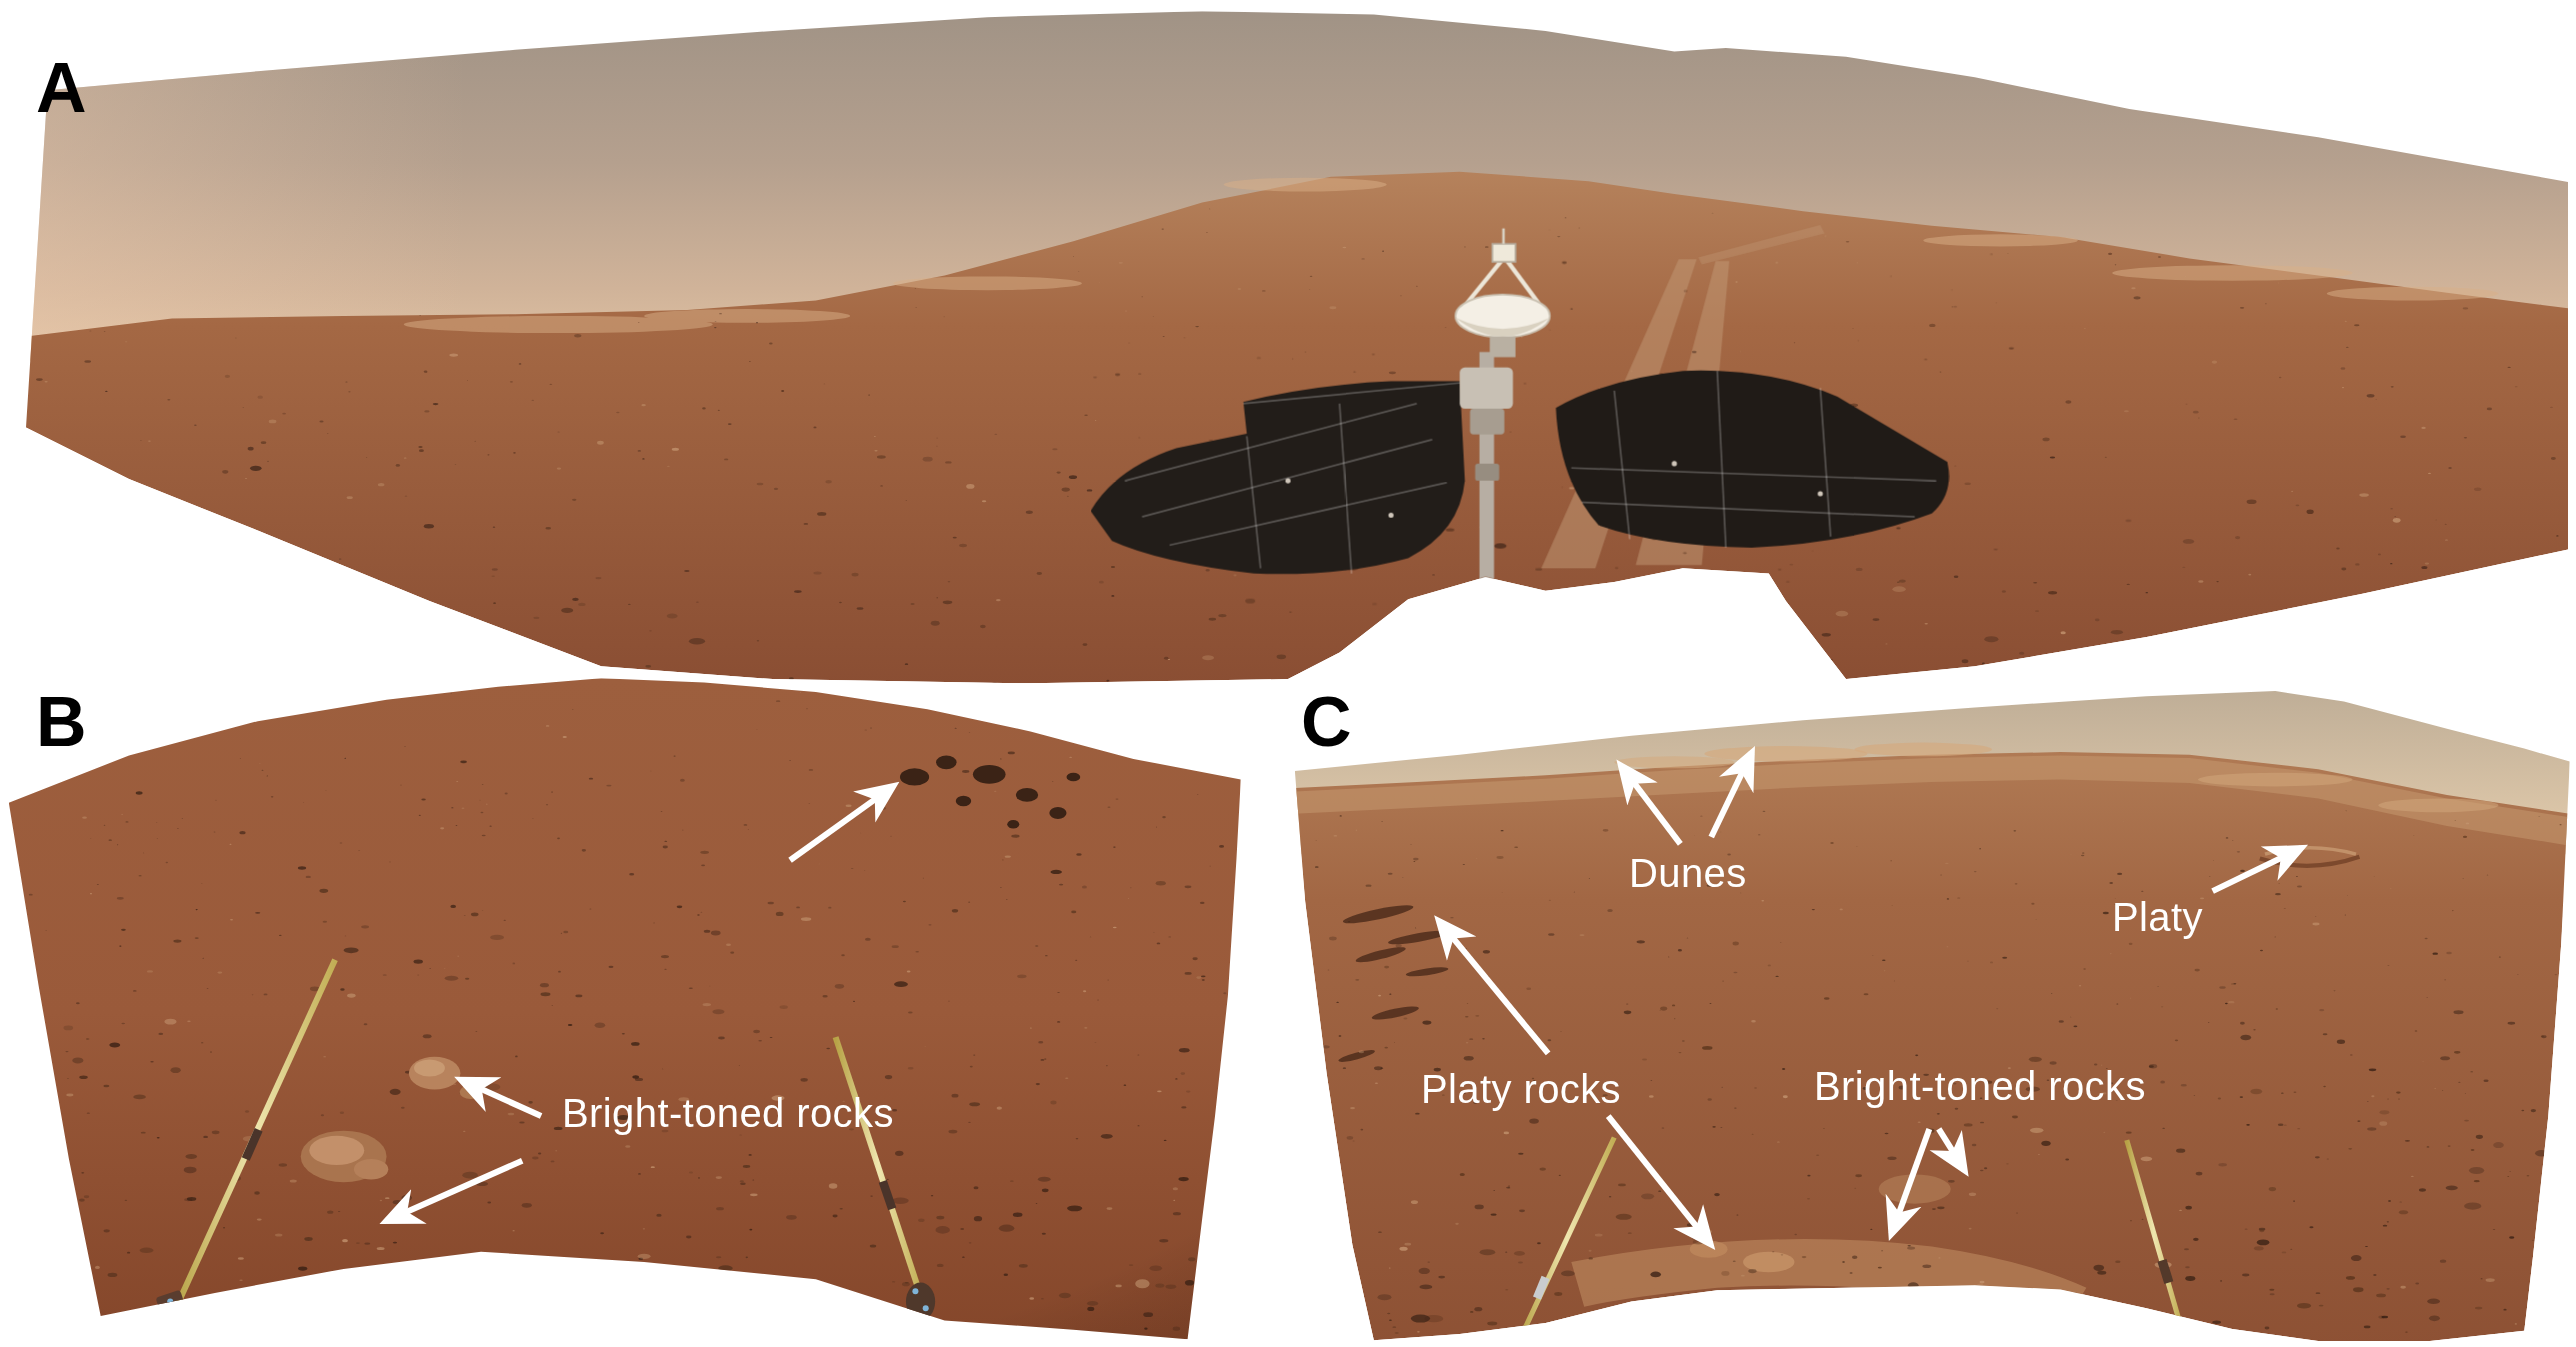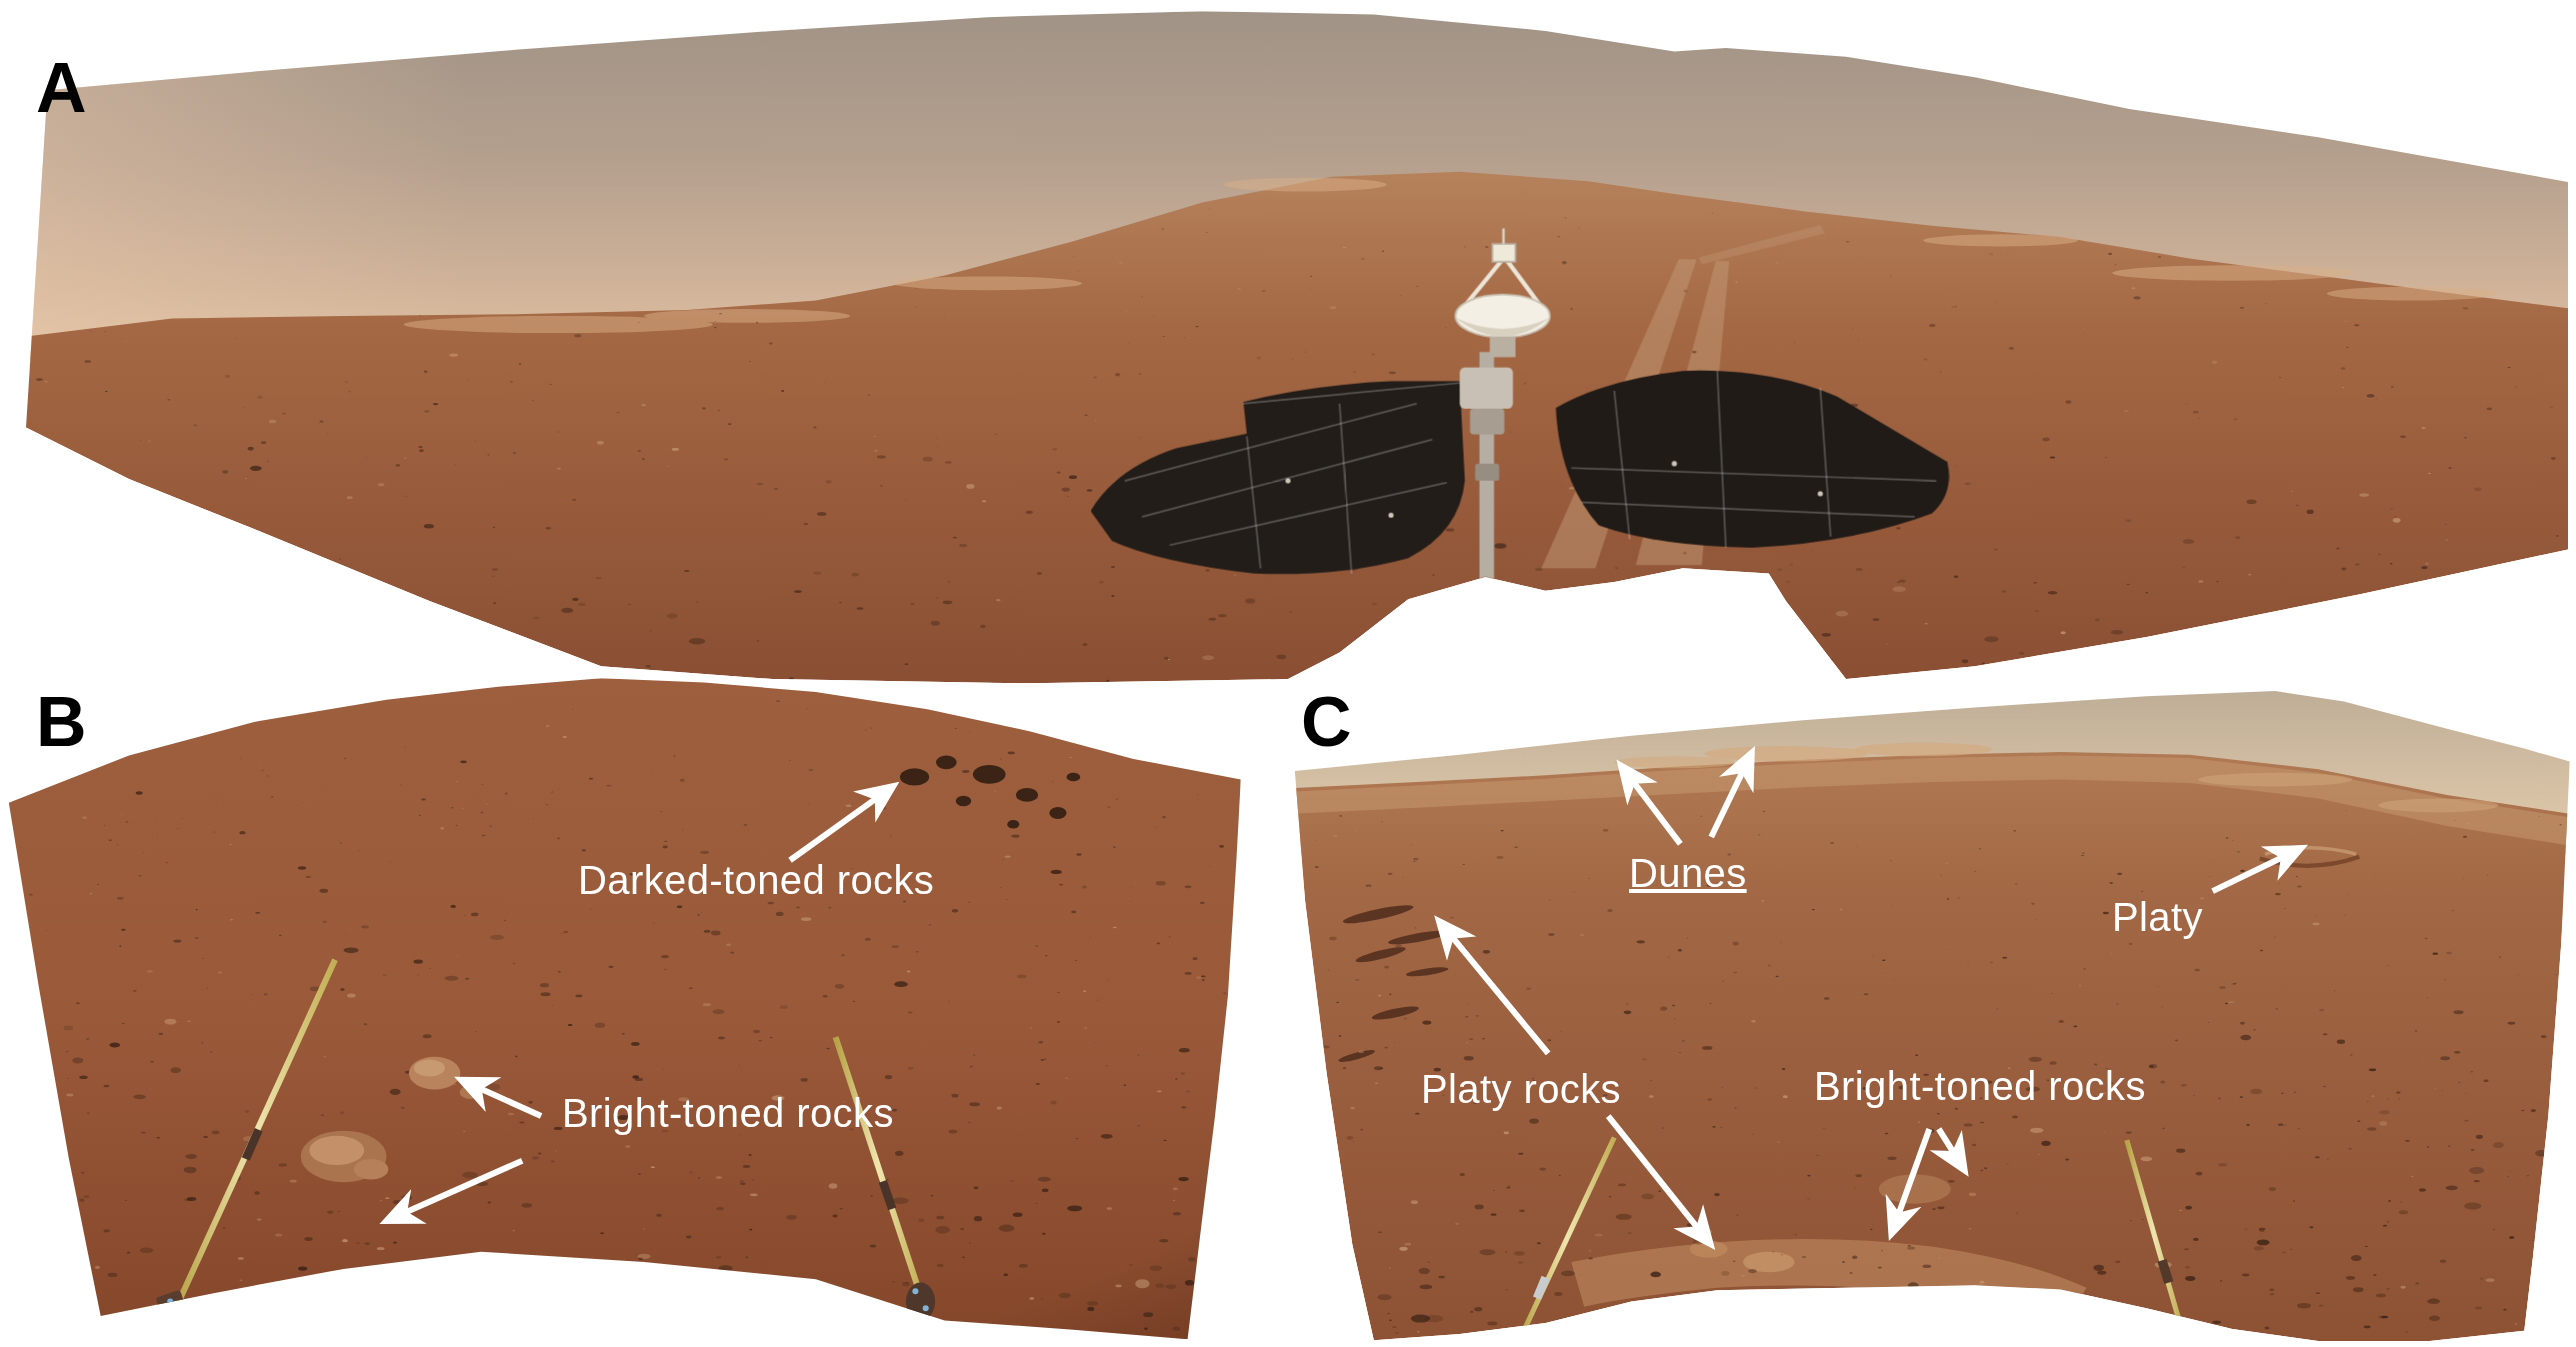--- a/index.html
+++ b/index.html
@@ -1914,20 +1914,19 @@
     <path d="M1873,1300 L1992,1449" marker-end="url(#ah)"></path>
     <path d="M2247,1315 L2203,1437" marker-end="url(#ah)"></path>
     <path d="M2258,1315 L2288,1363" marker-end="url(#ah)"></path>
   </g>
 </svg>
 
   <div class="panel-letter" style="left:36px;top:53px;">A</div>
   <div class="panel-letter" style="left:36px;top:687px;">B</div>
   <div class="panel-letter" style="left:1301px;top:687px;">C</div>
 
-  <div class="annot" style="left:578px;top:859px;">Darked-toned rocks</div>
   <div class="annot" style="left:562px;top:1092px;">Bright-toned rocks</div>
-  <div class="annot" style="left:1629px;top:852px;text-decoration:underline;">Dunes</div>
+  <div class="annot" style="left:1629px;top:852px;">Dunes</div>
   <div class="annot" style="left:2112px;top:896px;">Platy</div>
   <div class="annot" style="left:1421px;top:1068px;">Platy rocks</div>
   <div class="annot" style="left:1814px;top:1065px;">Bright-toned rocks</div>
 </div>
 
 
 </body></html>

